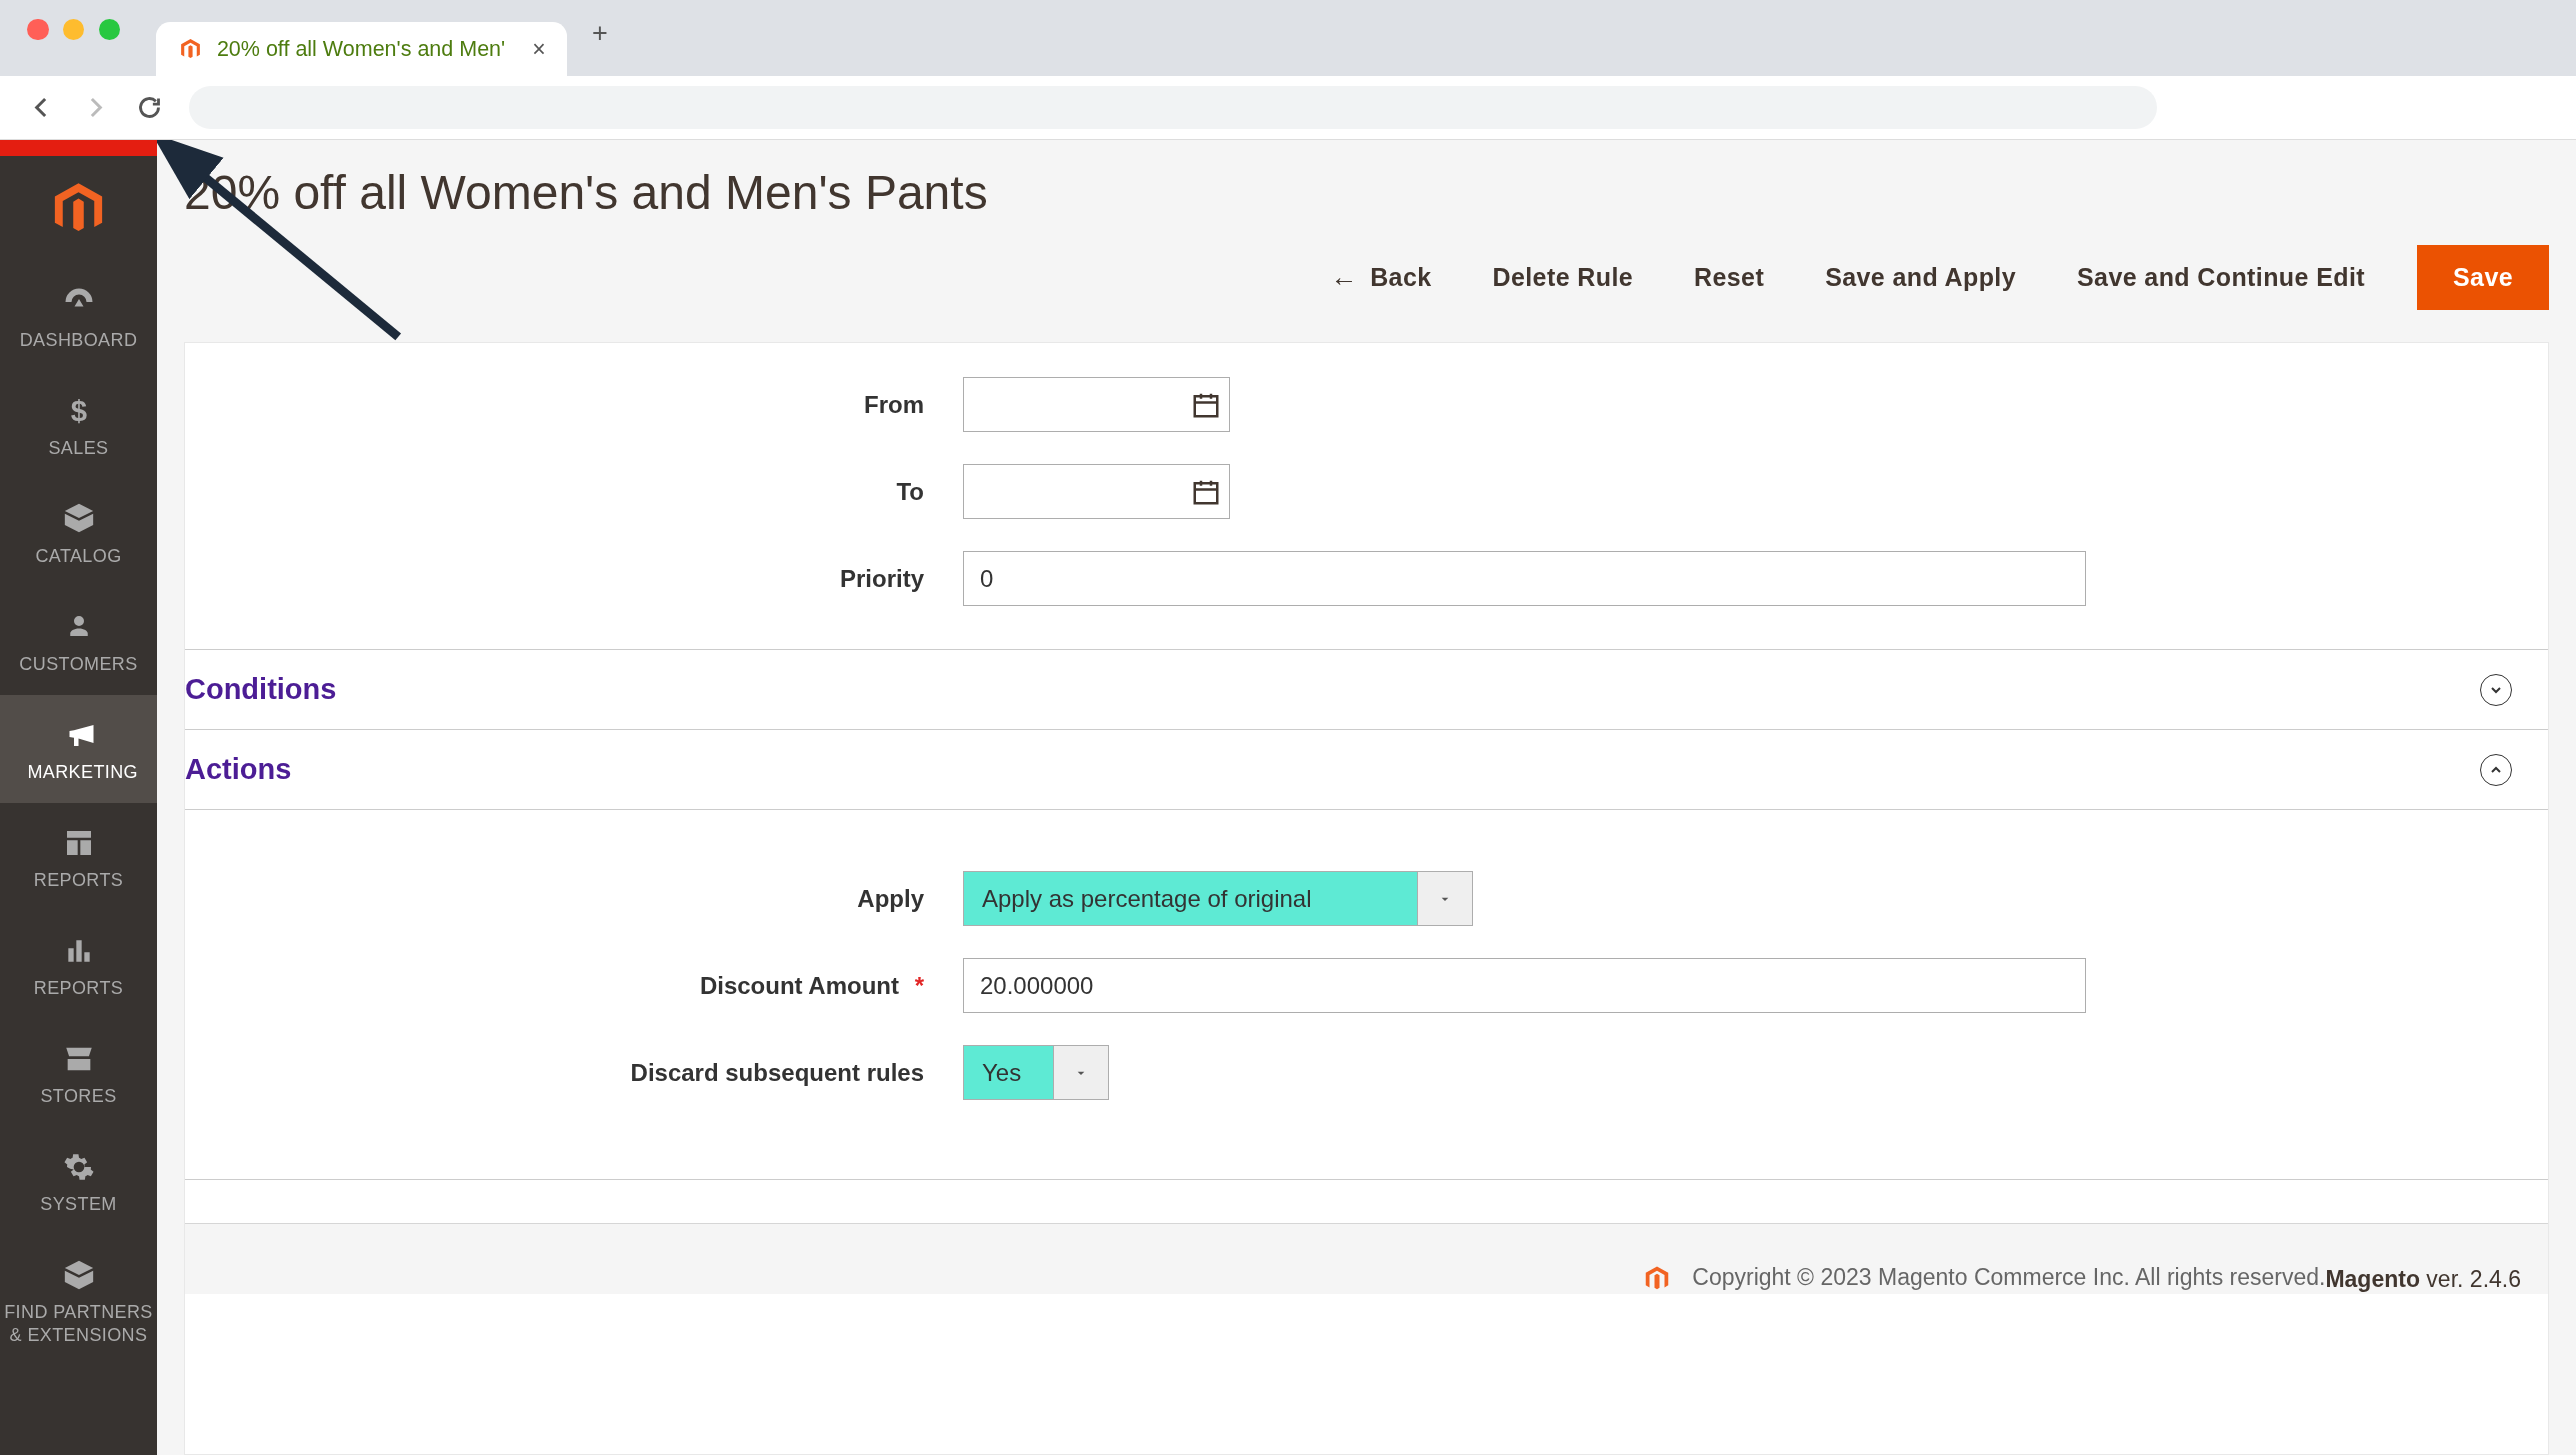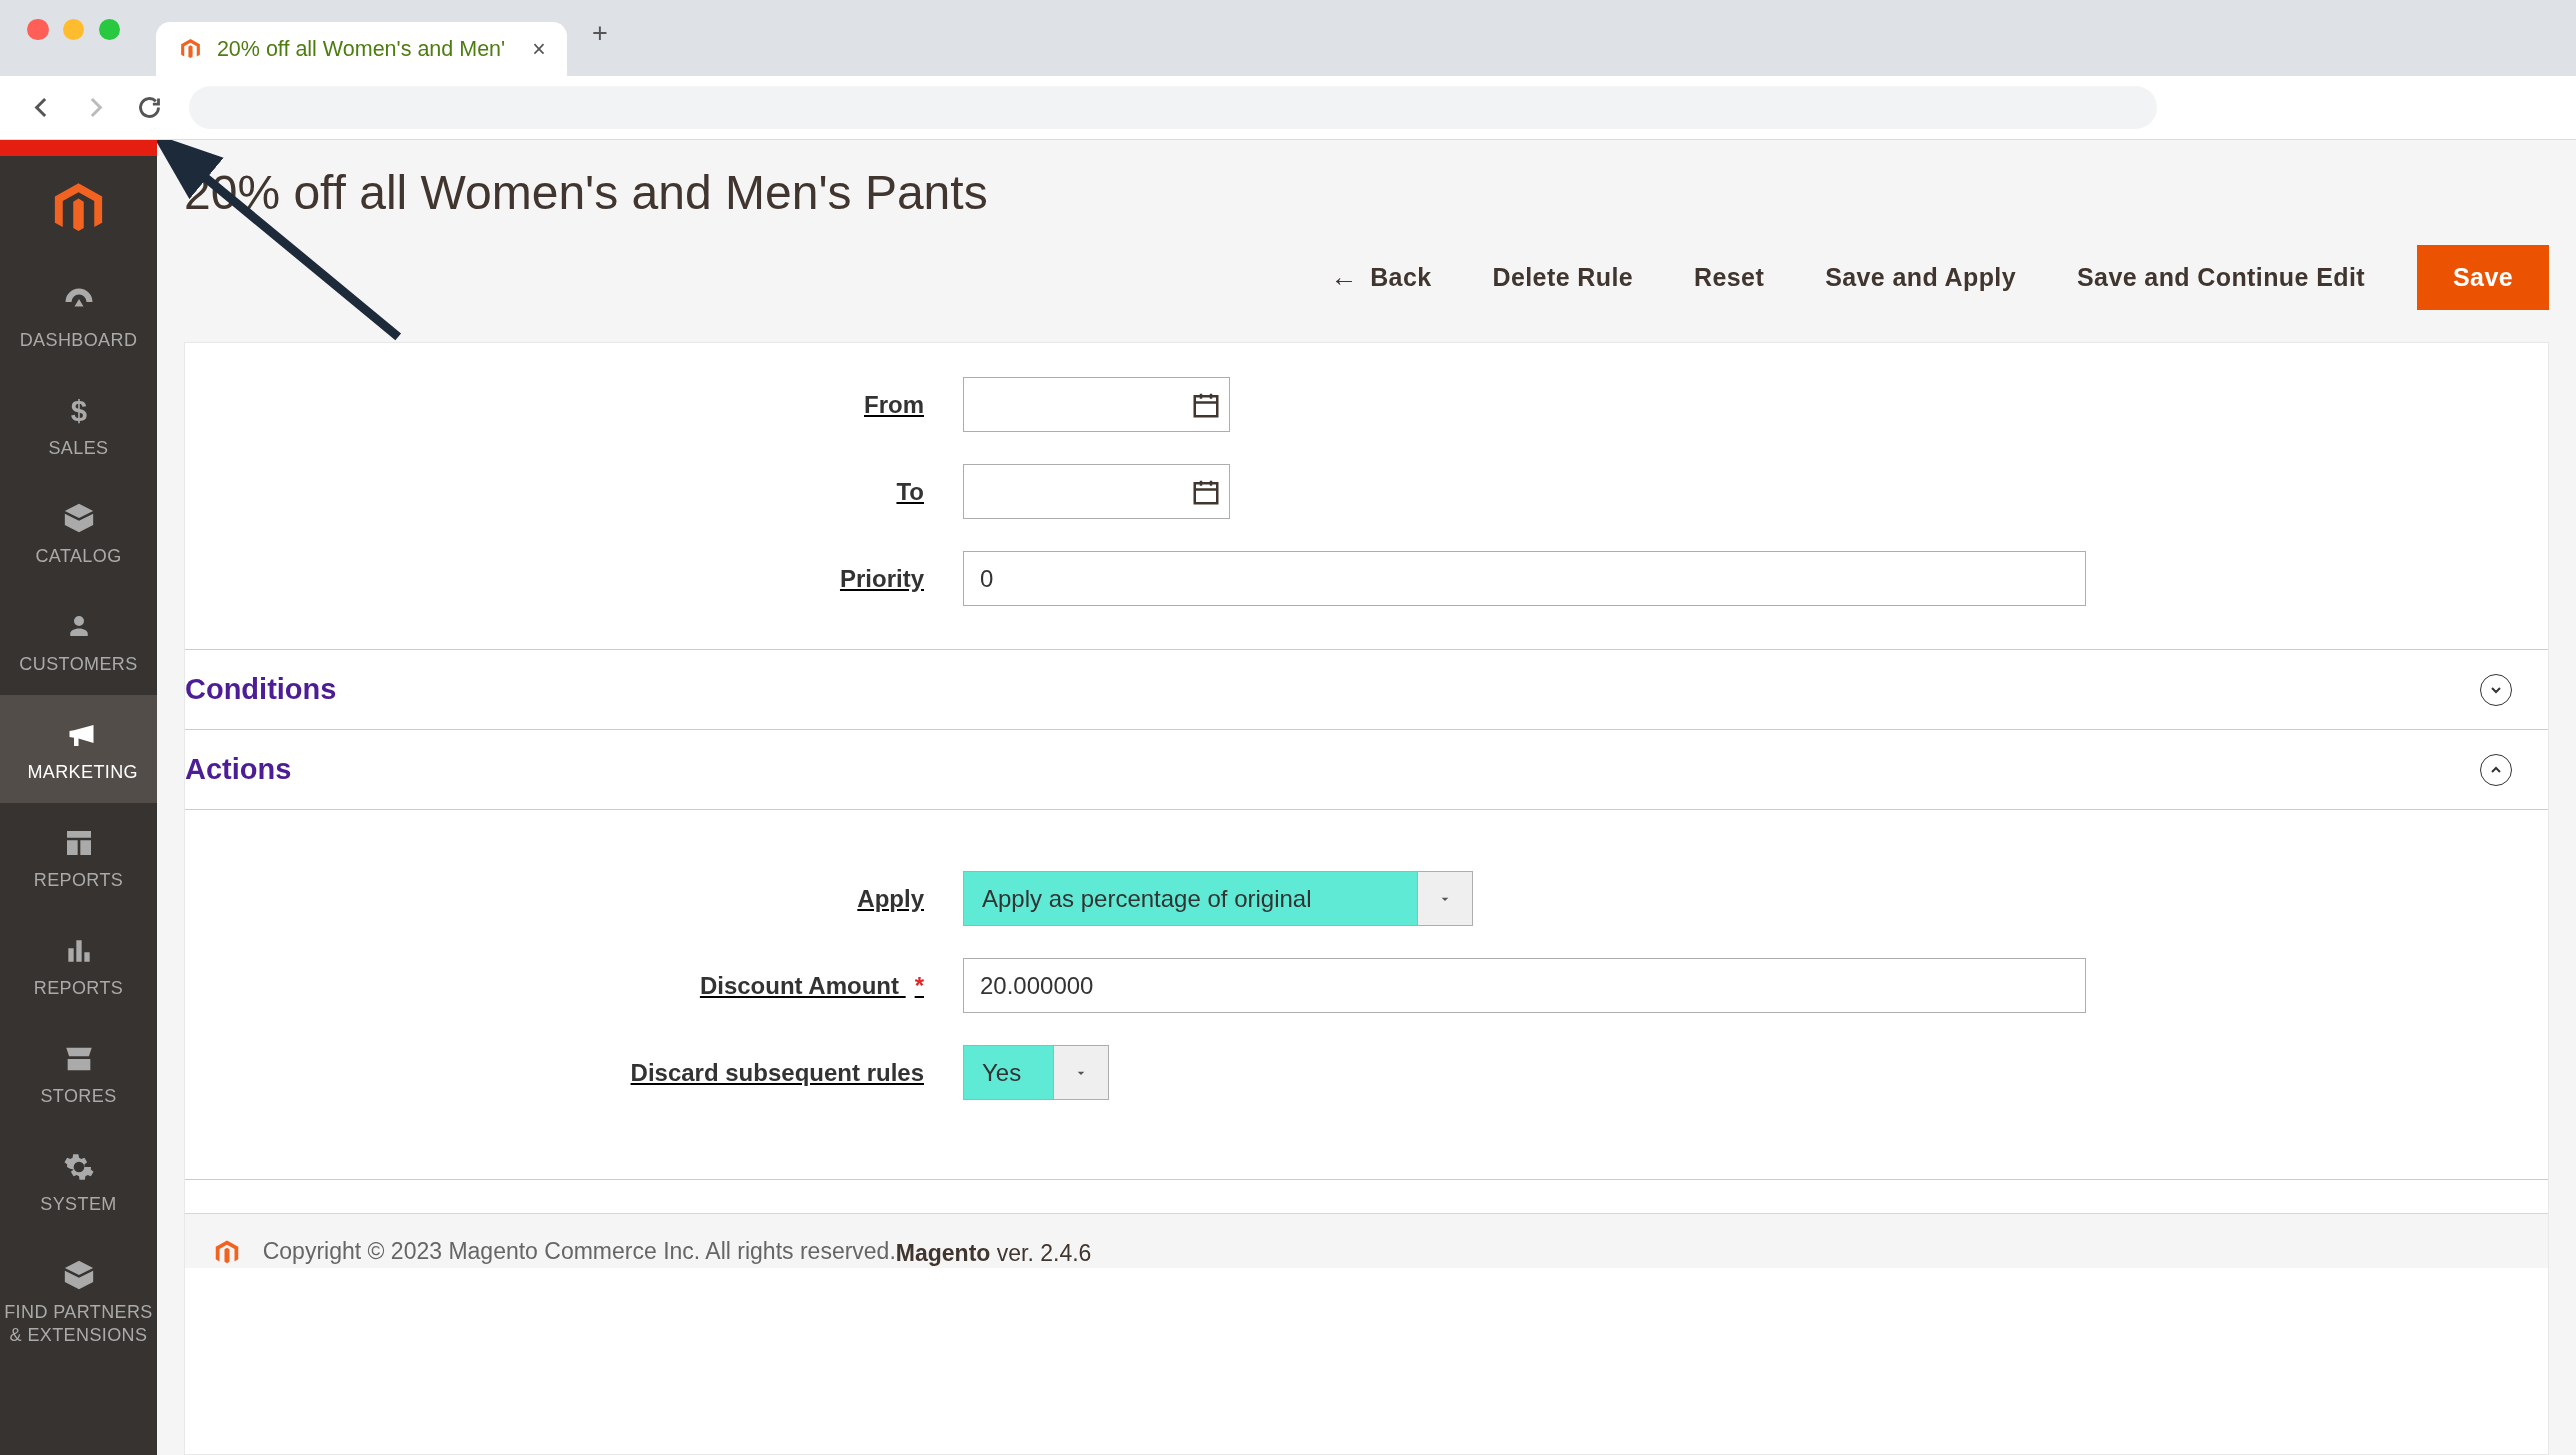--- a/index.html
+++ b/index.html
@@ -148,21 +148,20 @@
   margin:0 27px;
   border:0.9px solid #e8e8e8;
   flex:1;
   overflow:hidden;
   padding-top:18px;
 }
 .field-row {
   display:flex;
   align-items:center;
   padding:16px 0;
-  text-decoration:underline;
 }
 .field-label-col {
   width:778px;
   text-align:right;
   padding-right:39px;
   font-size:24px;
   font-weight:600;
   color:#333;
 }
 .required-mark { color:#e22626; margin-left:9px;}
@@ -225,27 +224,27 @@
   border-radius:50%;
   display:flex; align-items:center; justify-content:center;
   margin-right:27px;
 }
 .section-body { padding:45px 0 36px 0;}
 
 
 .footer {
   border-top:0.9px solid #d6d6d6;
   background:#f5f5f5;
-  padding:24px 27px 0 27px;
-  display:flex;
-  justify-content:flex-start;
+  padding:40px 27px 0 27px;
+  display:flex;
+  justify-content:flex-end;
   align-items:center;
   font-size:23px;
   color:#666;
-  margin-top:33px;
+  margin-top:43px;
 }
 .footer .m-logo { color:#f26322; margin-right:14.3px;}
 .footer-right { color:#41362f;}
 .footer-right b { font-weight:700;}
 
 svg { display:block; }
 </style>
 </head>
 <body>
 

